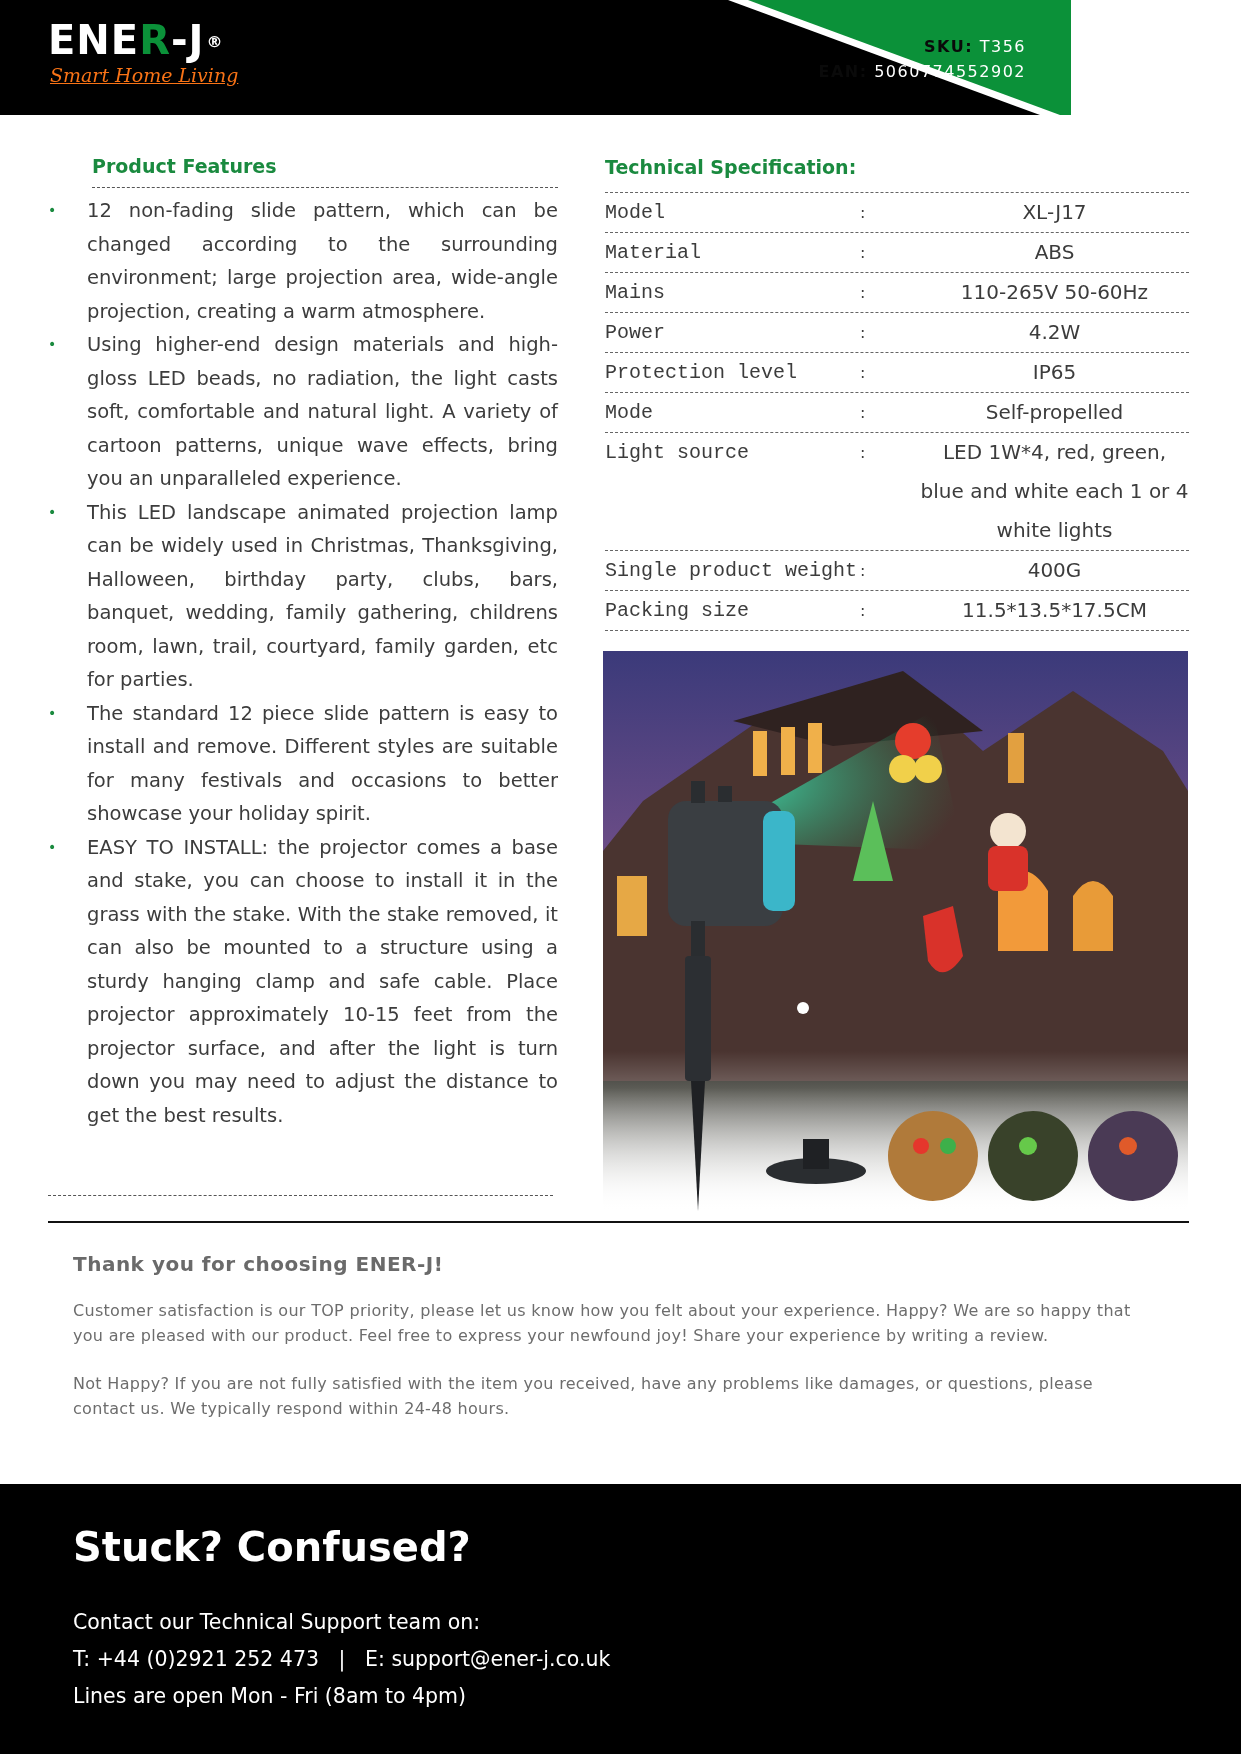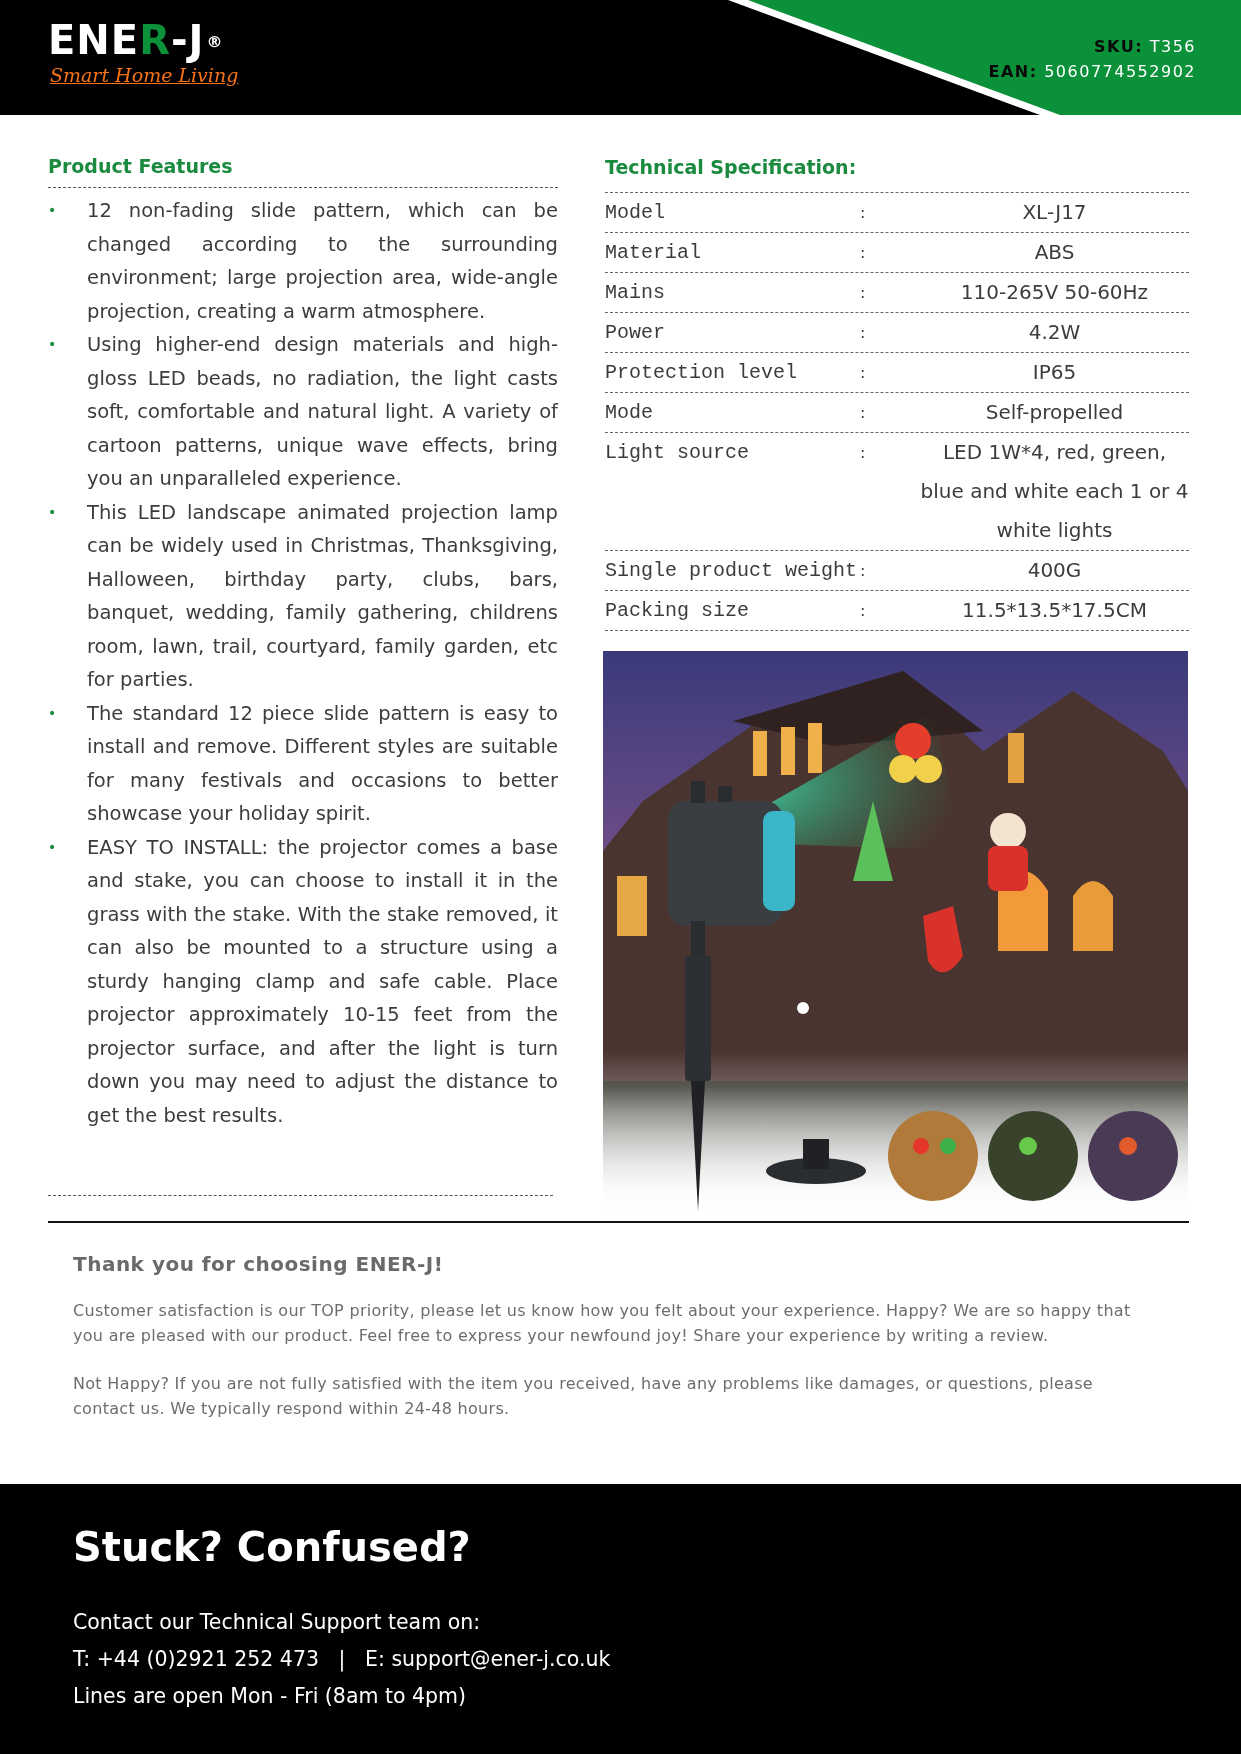--- a/index.html
+++ b/index.html
@@ -1,35 +1,35 @@
 <!DOCTYPE html>
 <html><head>
 <meta charset="utf-8">
 <style>
   html, body { margin: 0; padding: 0; }
   body {
     width: 1241px; height: 1754px; position: relative; overflow: hidden;
     background: #ffffff; font-family: "DejaVu Sans", sans-serif; color: #3a3a3a;
   }
   
-  .header { position: absolute; left: 0; top: 0; width: 1241px; height: 115px; background: #000; overflow: hidden; }
+  .header { position: absolute; left: 0; top: 0; width: 1071px; height: 115px; background: #000; overflow: hidden; }
   .header-svg { position: absolute; left: 0; top: 0; }
   .logo { position: absolute; left: 48px; top: 18px; }
   .logo-word { font-family: "DejaVu Sans", sans-serif; font-weight: bold; font-size: 40px; letter-spacing: 1px; color: #fff; line-height: 44px; }
   .logo-word .g { color: #0b9139; }
   .logo-reg { font-size: 16px; vertical-align: top; position: relative; top: 2px; margin-left: 2px; }
   .tagline { font-family: "DejaVu Serif", serif; font-style: italic; color: #f97316; font-size: 19px; margin-top: 2px; margin-left: 2px; text-decoration: underline; }
   .ids { position: absolute; right: 45px; top: 34px; text-align: right; color: #fff; font-size: 16px; letter-spacing: 1.5px; line-height: 25px; }
   .ids .k { color: #0a0a0a; font-weight: bold; }
 
   
   .features { position: absolute; left: 48px; top: 155px; width: 510px; }
   .sec-title { color: #1a8a3f; font-weight: bold; font-size: 19px; }
   .dash { border-bottom: 1.5px dashed #555; }
-  .features .sec-title { padding-bottom: 10px; }
+  .features .sec-title { padding-bottom: 10px; margin-left: 44px; }
   .feat-list { list-style: none; margin: 6px 0 0 0; padding: 0; }
   .feat-item { position: relative; padding-left: 39px; font-size: 19.5px; line-height: 33.5px; text-align: justify; color: #3c3c3c; }
   .feat-bullet { position: absolute; left: 0; top: 0; color: #1a8a3f; font-size: 14px; }
   .feat-bottom { position: absolute; left: 48px; top: 1195px; width: 505px; border-bottom: 1.5px dashed #555; }
 
   
   .specs { position: absolute; left: 605px; top: 156px; width: 584px; }
   .specs .sec-title { padding-bottom: 14px; }
   .spec-row { display: flex; border-top: 1.5px dashed #666; font-size: 20px; line-height: 39px; color: #3c3c3c; }
   .spec-row:last-child { border-bottom: 1.5px dashed #666; }

